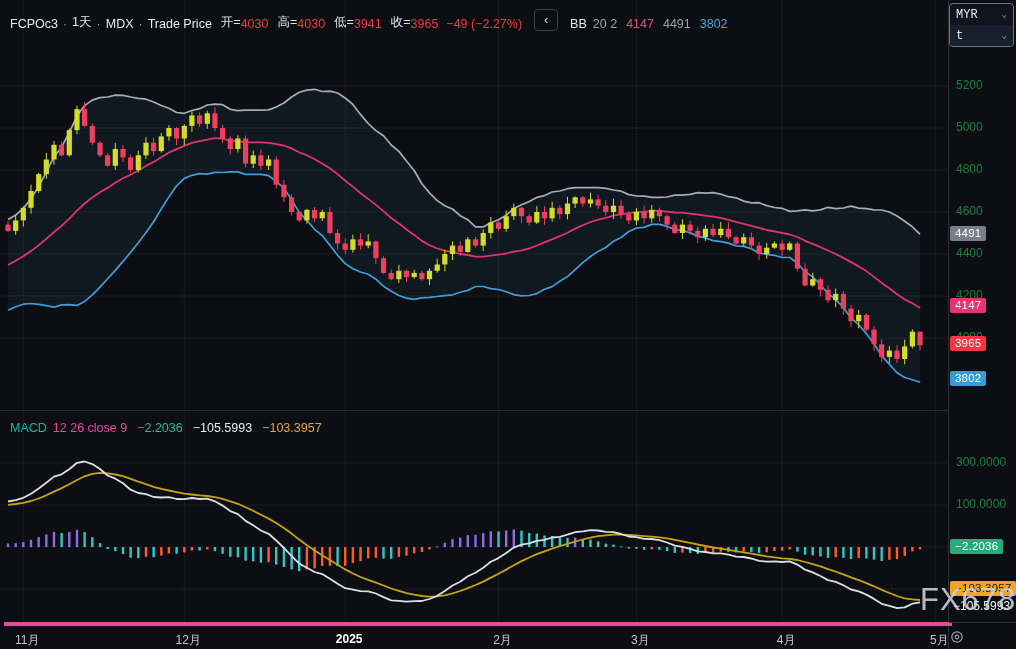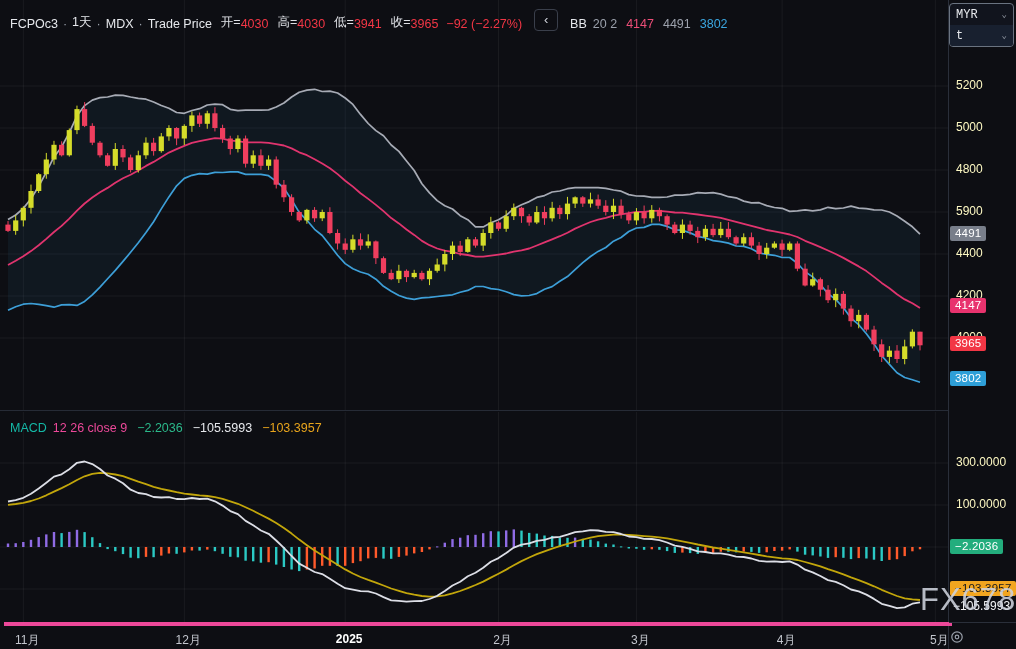--- a/index.html
+++ b/index.html
@@ -16,21 +16,21 @@
   .toolbar .lbl{color:#dfe1e6;margin-left:9px;}
   .toolbar .red{color:#f23645;}
   .collapse-btn{margin-left:12px;width:24px;height:22px;border:1px solid #3a3f4b;border-radius:4px;
            background:transparent;color:#cfd2d9;font-size:13px;line-height:20px;text-align:center;cursor:pointer;padding:0;}
   .bb-legend{margin-left:12px;display:flex;align-items:center;}
   .bb-legend .v{margin-left:9px;}
   .macd-legend{position:absolute;top:421px;left:10px;font-size:12.5px;z-index:6;display:flex;white-space:nowrap;}
   .macd-legend .w{color:#14b8a6;} .macd-legend .g{color:#ec4899;margin-left:6px;}
   .macd-legend .v{margin-left:10px;}
   .right-axis{position:absolute;left:949px;top:0;width:67px;height:649px;z-index:1;}
-  .tick{position:absolute;left:7px;font-size:12px;color:#fef9c3;z-index:1;}
+  .tick{position:absolute;left:7px;font-size:12px;color:#15803d;z-index:1;}
   .badge{position:absolute;left:1px;padding:1px 5px 2px 5px;font-size:11.5px;border-radius:2px;
          color:#fff;z-index:7;letter-spacing:.2px;}
   .badge.gray{background:#787e8a;} .badge.pink{background:#e8336e;}
   .badge.red{background:#f23645;} .badge.blue{background:#2e9fd8;}
   .badge.green{background:#23ad7d;} .badge.orange{background:#f2a51f;color:#14161c;}
   .plainlabel{position:absolute;left:4px;font-size:12px;color:#f2f3f5;z-index:7;}
   .time-axis{position:absolute;left:4px;top:622px;width:948px;height:27px;border-top:4px solid #ec4899;z-index:3;}
   .tlabel{position:absolute;top:6px;width:44px;text-align:center;font-size:12px;color:#c3c6cd;}
   .tlabel.year{color:#ffffff;font-weight:bold;}
   .axis-corner{position:absolute;left:949px;top:622px;width:67px;height:27px;border-top:1px solid #2a2f3a;z-index:3;
@@ -462,21 +462,21 @@
     <span class="g">·</span>
     <span class="w">Trade Price</span>
     <span class="lbl">开=</span>
       <span class="red">4030</span>
     <span class="lbl">高=</span>
       <span class="red">4030</span>
     <span class="lbl">低=</span>
       <span class="red">3941</span>
     <span class="lbl">收=</span>
       <span class="red">3965</span>
-    <span class="red" style="margin-left:8px">−92 (−2.27%)</span>
+    <span class="red" style="margin-left:8px">−49 (−2.27%)</span>
     <button class="collapse-btn"><span>‹</span></button>
     <span class="bb-legend">
       <span class="w">BB</span>
       <span class="g" style="margin:0 0 0 6px">20 2</span>
       <span class="v" style="color:#ed4e78">4147</span>
       <span class="v" style="color:#9ca1ac">4491</span>
       <span class="v" style="color:#3ba6e0">3802</span>
     </span>
   </div>
 
@@ -486,21 +486,21 @@
     <span class="v" style="color:#2bb88a">−2.2036</span>
     <span class="v" style="color:#e6e8ec">−105.5993</span>
     <span class="v" style="color:#e8a41c">−103.3957</span>
   </div>
 
   <div class="right-axis">
     <div id="axis-ticks">
         <div class="tick" style="top: 78px;">5200</div>
         <div class="tick" style="top: 120px;">5000</div>
         <div class="tick" style="top: 162px;">4800</div>
-        <div class="tick" style="top: 204px;">5900</div>
+        <div class="tick" style="top: 204px;">4600</div>
         <div class="tick" style="top: 246px;">4400</div>
         <div class="tick" style="top: 288px;">4200</div>
         <div class="tick" style="top: 330px;">4000</div>
         <div class="tick" style="top: 455px;">300.0000</div>
         <div class="tick" style="top: 497px;">100.0000</div>
       </div>
     <div class="badge gray" id="badge-upper" style="top: 225.89px;">4491</div>
     <div class="badge pink" id="badge-basis" style="top: 298.13px;">4147</div>
     <div class="badge red" id="badge-last" style="top: 336.35px;">3965</div>
     <div class="badge blue" id="badge-lower" style="top: 370.58px;">3802</div>

